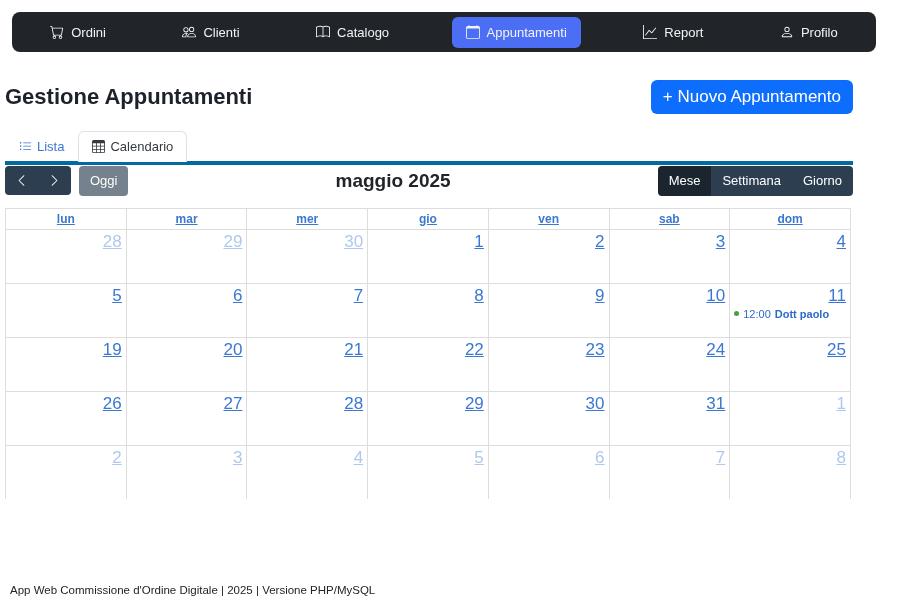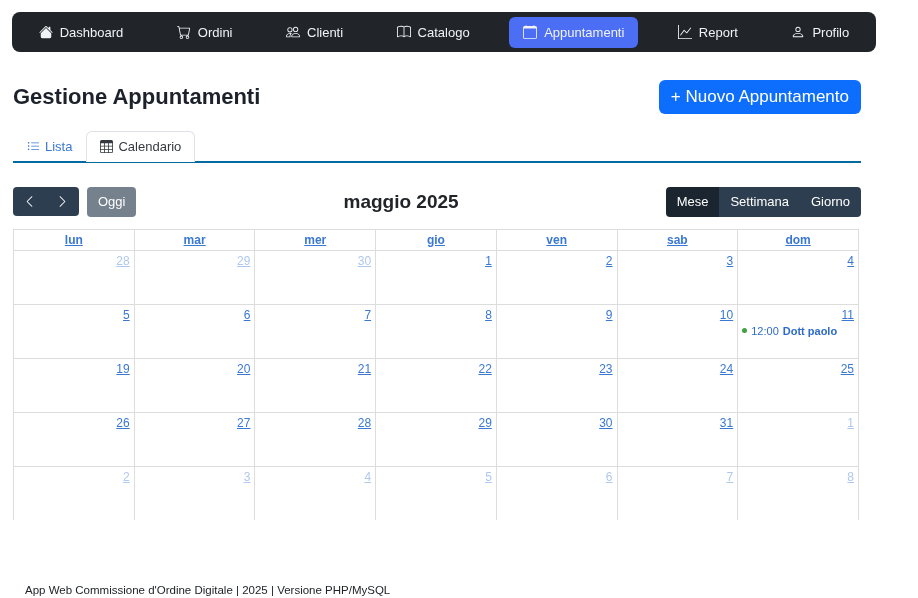--- a/index.html
+++ b/index.html
@@ -20,45 +20,45 @@
   .nav-items { display:flex; width:100%; justify-content:space-around; align-items:center; }
   .nav-item {
     display:flex; align-items:center; gap:7px;
     color:#f1f3f5; font-size:13px; text-decoration:none;
     padding:8px 14px; border-radius:6px; cursor:pointer; white-space:nowrap;
   }
   .nav-item.active { background:#4c6ef5; }
   .nav-icon svg { width:14px; height:14px; display:block; fill:#f1f3f5; }
 
   
-  .main { position:absolute; left:13px; top:82px; width:848px; }
+  .main { position:absolute; left:5px; top:82px; width:848px; }
 
   .page-header { display:flex; justify-content:space-between; align-items:center; height:30px; }
   .page-title { margin:0; font-size:22px; font-weight:700; color:#1c212b; }
   .btn-primary {
     background:#0d6efd; color:#fff; border:none; border-radius:6px;
     font-size:17px; padding:7px 12px; cursor:pointer; font-family:inherit; white-space:nowrap;
   }
 
   
-  .tabs { margin-top:19px; border-bottom:2px solid #0369a1; display:flex; }
+  .tabs { margin-top:19px; border-bottom:4px solid #0369a1; display:flex; }
   .tab {
     display:flex; align-items:center; gap:5px;
     padding:7px 13px; font-size:13px; text-decoration:none;
     border:1px solid transparent; border-radius:6px 6px 0 0;
     margin-bottom:-1px; cursor:pointer;
   }
   .tab.inactive { color:#3a78d2; }
   .tab.inactive svg { fill:#3a78d2; }
   .tab.active { color:#343a40; background:#fff; border-color:#dee2e6 #dee2e6 #fff #dee2e6;justify-content:flex-end; }
   .tab.active svg { fill:#343a40; }
   .tab svg { width:13px; height:13px; display:block; }
 
   
-  .toolbar { margin-top:24px; display:flex; align-items:center; }
+  .toolbar { margin-top:1px; display:flex; align-items:center; }
   .btn-group { display:inline-flex; }
   .fc-btn {
     background:#2C3E50; color:#fff; border:none; font-size:13px;
     padding:6px 11px; cursor:pointer; font-family:inherit; line-height:1.35;
   }
   .btn-group .fc-btn:first-child { border-radius:4px 0 0 4px; }
   .btn-group .fc-btn:last-child  { border-radius:0 4px 4px 0; }
   .fc-btn.single { border-radius:4px; }
   .fc-btn.active { background:#1a252f; }
   .fc-btn.disabled { opacity:0.65; cursor:default; }
@@ -69,50 +69,41 @@
 
   
   .calendar { margin-top:12px; }
   .cal-table { width:846px; border-collapse:collapse; table-layout:fixed; }
   .cal-table th, .cal-table td { border:1px solid #ddd; }
   .cal-table th { height:21px; text-align:center; font-size:12px; padding:2px 0; font-weight:700; }
   .day-link { color:#3a78d2; font-weight:700; text-decoration:underline; cursor:pointer; }
   .cal-table td { height:54px; vertical-align:top; padding:0; }
   .cell-top { text-align:right; }
   .date-link {
-    display:inline-block; padding:2px 4px 0 0; font-size:12px;
+    display:inline-block; padding:2px 4px 0 0; font-size:17px;
     color:#3a78d2; text-decoration:underline; cursor:pointer;
   }
   td.out .date-link { color:#afc8ee; }
   td.today { background:#fcf8e3; }
   .cal-table tbody tr:last-child td { border-bottom:none; }
   .event {
     display:flex; align-items:center; gap:4px; text-align:left;
     padding-left:4px; margin-top:2px; font-size:11px; color:#2e6bc9; cursor:pointer;
   }
   .event-dot { width:5px; height:5px; border-radius:50%; background:#3fa142; flex:none; }
   .event-title { font-weight:700; white-space:nowrap; }
 
   
-  .footer { position:absolute; left:25px; top:584px; font-size:11.5px; color:#212529; }
+  .footer { position:absolute; left:10px; top:584px; font-size:11.5px; color:#212529; }
 </style>
 </head>
 <body>
 
 <nav class="navbar">
   <div class="nav-items">
-      <a class="nav-item">
-        <span class="nav-icon">
-          <svg viewBox="0 0 16 16">
-            <path d="M8.707 1.5a1 1 0 0 0-1.414 0L.646 8.146a.5.5 0 0 0 .708.708L8 2.207l6.646 6.647a.5.5 0 0 0 .708-.708L13 5.793V2.5a.5.5 0 0 0-.5-.5h-1a.5.5 0 0 0-.5.5v1.293L8.707 1.5Z"></path>
-            <path d="m8 3.293 6 6V13.5a1.5 1.5 0 0 1-1.5 1.5h-9A1.5 1.5 0 0 1 2 13.5V9.293l6-6Z"></path>
-          </svg>
-        </span>
-        <span>Dashboard</span>
-      </a>
       <a class="nav-item">
         <span class="nav-icon">
           <svg viewBox="0 0 16 16">
             <path d="M0 1.5A.5.5 0 0 1 .5 1H2a.5.5 0 0 1 .485.379L2.89 3H14.5a.5.5 0 0 1 .491.592l-1.5 8A.5.5 0 0 1 13 12H4a.5.5 0 0 1-.491-.408L2.01 3.607 1.61 2H.5a.5.5 0 0 1-.5-.5zM3.102 4l1.313 7h8.17l1.313-7H3.102zM5 12a2 2 0 1 0 0 4 2 2 0 0 0 0-4zm7 0a2 2 0 1 0 0 4 2 2 0 0 0 0-4zm-7 1a1 1 0 1 1 0 2 1 1 0 0 1 0-2zm7 0a1 1 0 1 1 0 2 1 1 0 0 1 0-2z"></path>
           </svg>
         </span>
         <span>Ordini</span>
       </a>
       <a class="nav-item">
         <span class="nav-icon">

